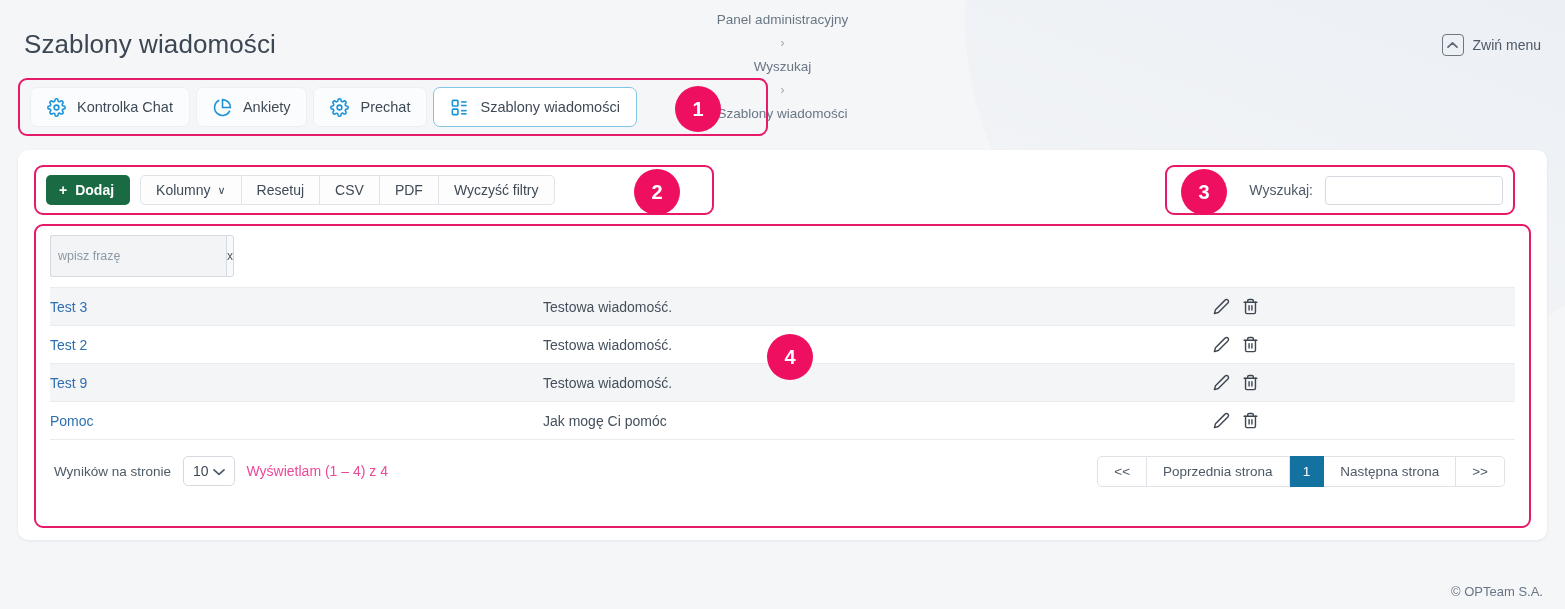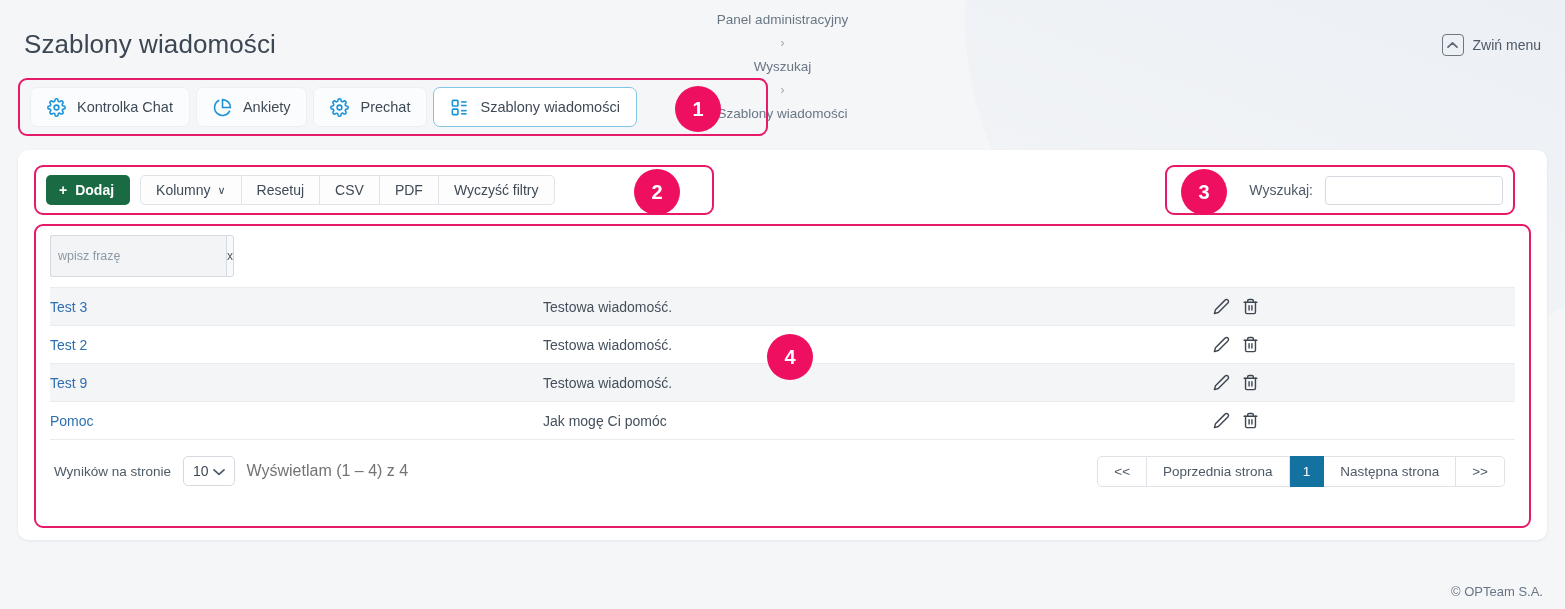--- a/index.html
+++ b/index.html
@@ -273,21 +273,21 @@
     justify-content: space-between;
     padding: 16px 4px 0 4px;
   }
   .per-page { display: flex; align-items: center; gap: 12px; font-size: 13.5px; color: #4c5966; }
   .pp-select {
     display: flex; align-items: center; gap: 4px;
     height: 30px; padding: 0 9px;
     border: 1px solid #d5dae0; border-radius: 5px;
     background: #fff; font-size: 14px; color: #3f4a56;
   }
-  .showing { font-size: 16px; color: #737373; }
+  .showing { font-size: 14px; color: #ec4899; }
 
   .pager { display: flex; align-items: center; margin-right: 6px; }
   .pg {
     border: 1px solid #dfe3e8;
     border-left-width: 0;
     height: 31px;
     padding: 0 16px;
     background: #fff;
     font-size: 13.5px;
     color: #4c5966;

